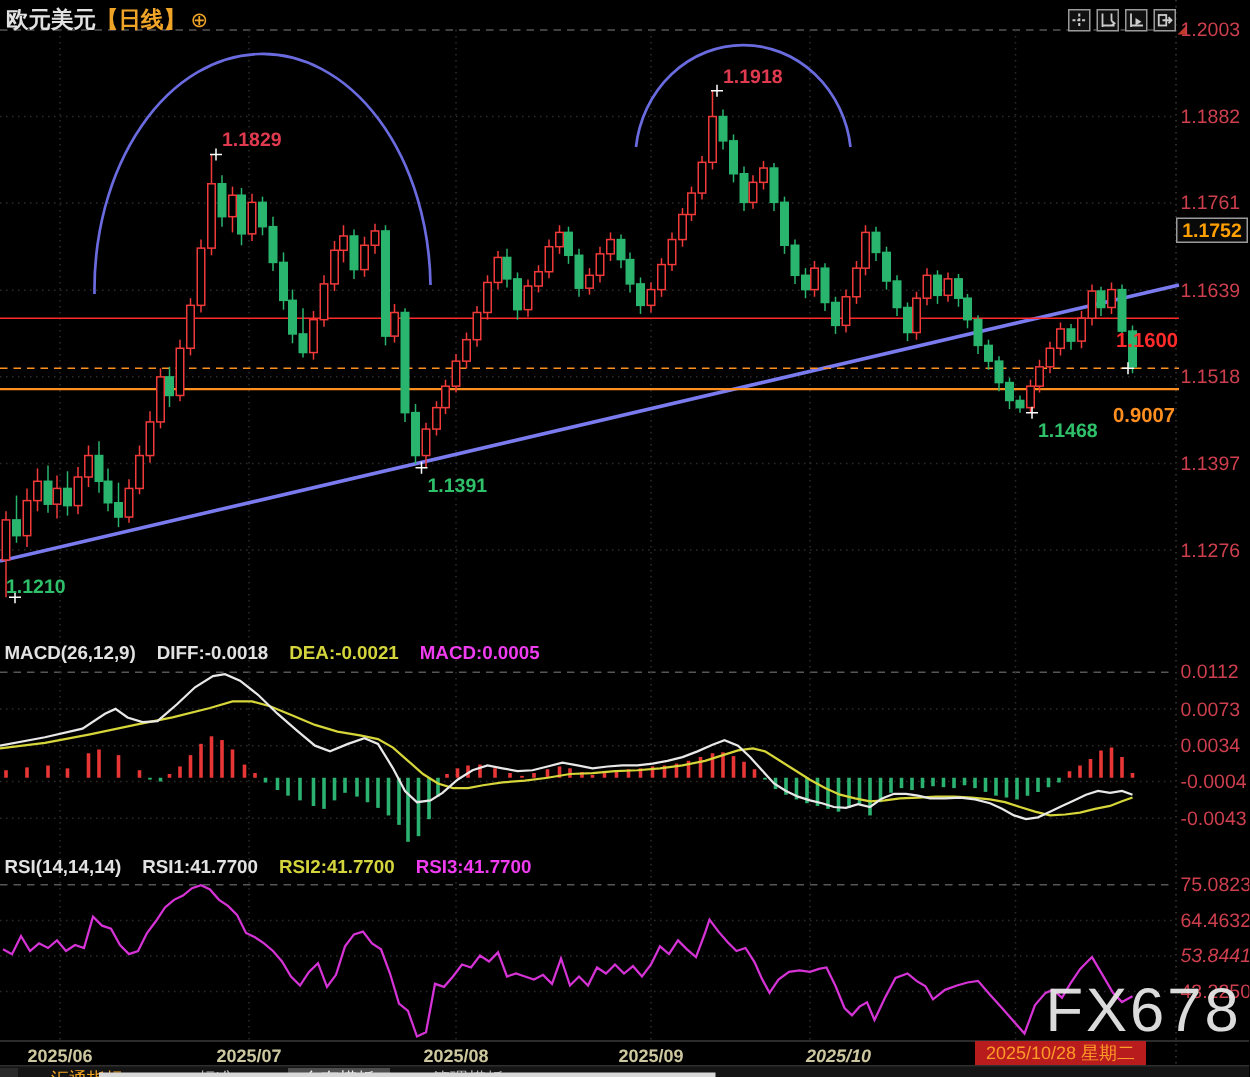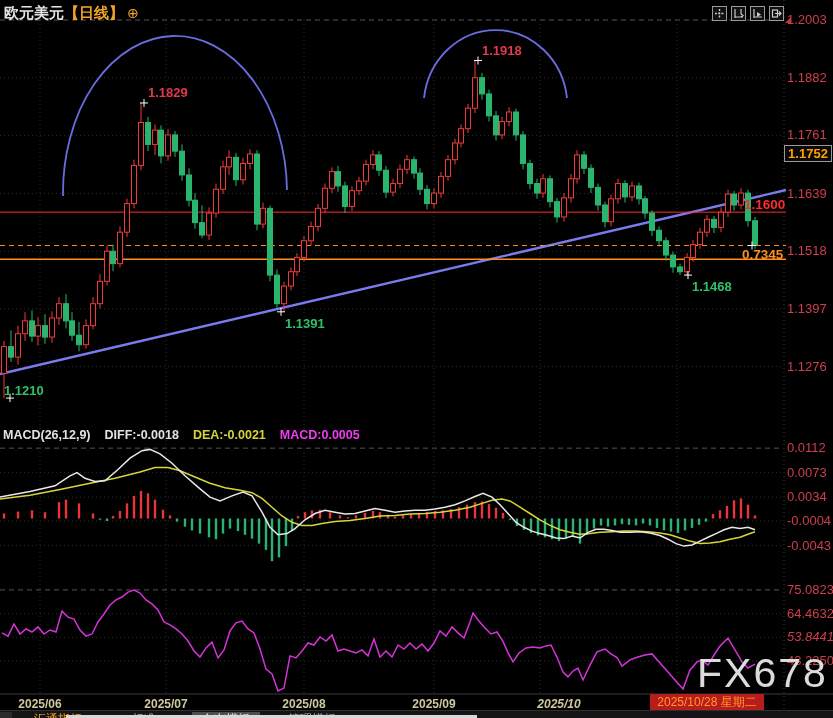--- a/index.html
+++ b/index.html
@@ -15,21 +15,21 @@
   .tbicon{width:15px;height:15px;border:1px solid #9a9a9a;background:#111;
           display:flex;align-items:center;justify-content:center;box-sizing:border-box;}
   .corner-tri{left:785px;top:17px;width:0;height:0;border-left:6px solid transparent;
           border-bottom:6px solid #c0392b;}
   .axis-label{position:absolute;left:787px;color:#ce3f4e;font-size:13px;line-height:14px;white-space:nowrap;}
   .month-label{position:absolute;color:#cdc79f;font-size:12px;font-weight:700;top:697px;transform:translateX(-50%);white-space:nowrap;}
   #date-box{left:650px;top:694px;width:114px;height:17px;background:#b91c1c;color:#ff9b28;
             font-size:12px;font-weight:400;text-align:center;line-height:17px;white-space:nowrap;}
   #price-box{left:784px;top:145px;width:48px;height:17px;border:1px solid #9a9a9a;background:#0a0a0a;
              color:#ffa000;font-size:13px;font-weight:700;text-align:center;line-height:16px;box-sizing:border-box;}
-  .lvl-label{position:absolute;font-size:13.5px;font-weight:700;white-space:nowrap;}
+  .lvl-label{position:absolute;font-size:13.5px;font-weight:700;white-space:nowrap;margin-top:22px;}
   #macd-row{left:3px;top:428px;font-size:12.5px;font-weight:700;white-space:nowrap;}
   #rsi-row{left:3px;top:571px;font-size:12.5px;font-weight:700;white-space:nowrap;}
   .w{color:#e2e2e2;} .y{color:#d4d43c;} .m{color:#f03cf0;}
   #macd-row span,#rsi-row span{margin-right:14px;}
   .annot{position:absolute;font-size:13px;font-weight:700;white-space:nowrap;}
   #watermark{left:697px;top:650px;font-size:41px;color:#e4e4e4;letter-spacing:2px;opacity:.96;}
   #tab-bar{left:0;top:710px;width:833px;height:8px;background:#151515;border-top:1px solid #2f2f2f;overflow:hidden;}
   .tab{position:absolute;top:1px;height:16px;line-height:15px;font-size:12px;padding:0 10px;color:#b5b5b5;}
   .tab.accent{color:#f5a623;}
   .tab.active{background:#4e4e4e;color:#eee;}
@@ -429,26 +429,29 @@
       <svg width="11" height="11">
           <rect x="1.5" y="2" width="5" height="7" fill="none" stroke="#cccccc" stroke-width="1.2"></rect>
           <path d="M4 5.5h6M8 3.5l2 2-2 2" fill="none" stroke="#cccccc" stroke-width="1.2"></path>
         </svg>
     </span>
   </div>
   <div class="abs corner-tri"></div>
 
   <div id="price-box" class="abs">1.1752</div>
   <div id="lvl-red" class="lvl-label" style="color: rgb(255, 43, 43); left: 744px; top: 197.15px;">1.1600</div>
-  <div id="lvl-orange" class="lvl-label" style="color: rgb(255, 143, 31); left: 742px; top: 246.526px;">0.7345</div>
+  <div id="lvl-orange" class="lvl-label" style="color: rgb(255, 143, 31); left: 742px; top: 246.526px;">0.9007</div>
 
   <div id="macd-row" class="abs">
     <span class="w">MACD(26,12,9)</span><span class="w">DIFF:-0.0018</span><span class="y">DEA:-0.0021</span><span class="m">MACD:0.0005</span>
   </div>
 
+  <div id="rsi-row" class="abs">
+    <span class="w">RSI(14,14,14)</span><span class="w">RSI1:41.7700</span><span class="y">RSI2:41.7700</span><span class="m">RSI3:41.7700</span>
+  </div>
 
   <div id="axis-labels">
       <div class="axis-label" style="top: 13px;">1.2003</div>
       <div class="axis-label" style="top: 70.6928px;">1.1882</div>
       <div class="axis-label" style="top: 128.386px;">1.1761</div>
       <div class="axis-label" style="top: 186.555px;">1.1639</div>
       <div class="axis-label" style="top: 244.248px;">1.1518</div>
       <div class="axis-label" style="top: 301.941px;">1.1397</div>
       <div class="axis-label" style="top: 359.634px;">1.1276</div>
       <div class="axis-label" style="top: 441.142px;">0.0112</div>

